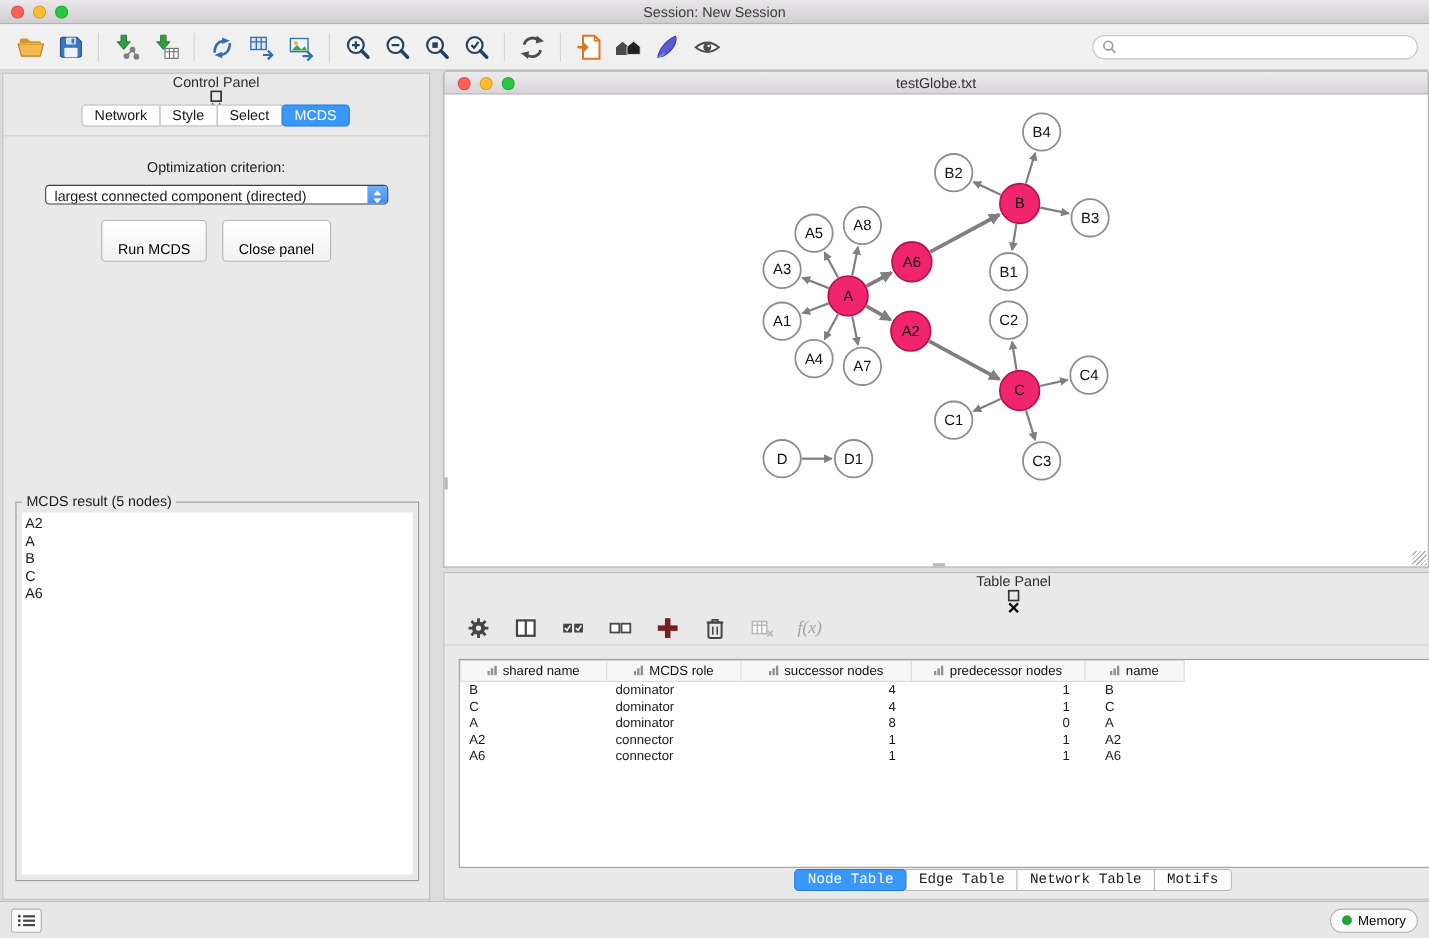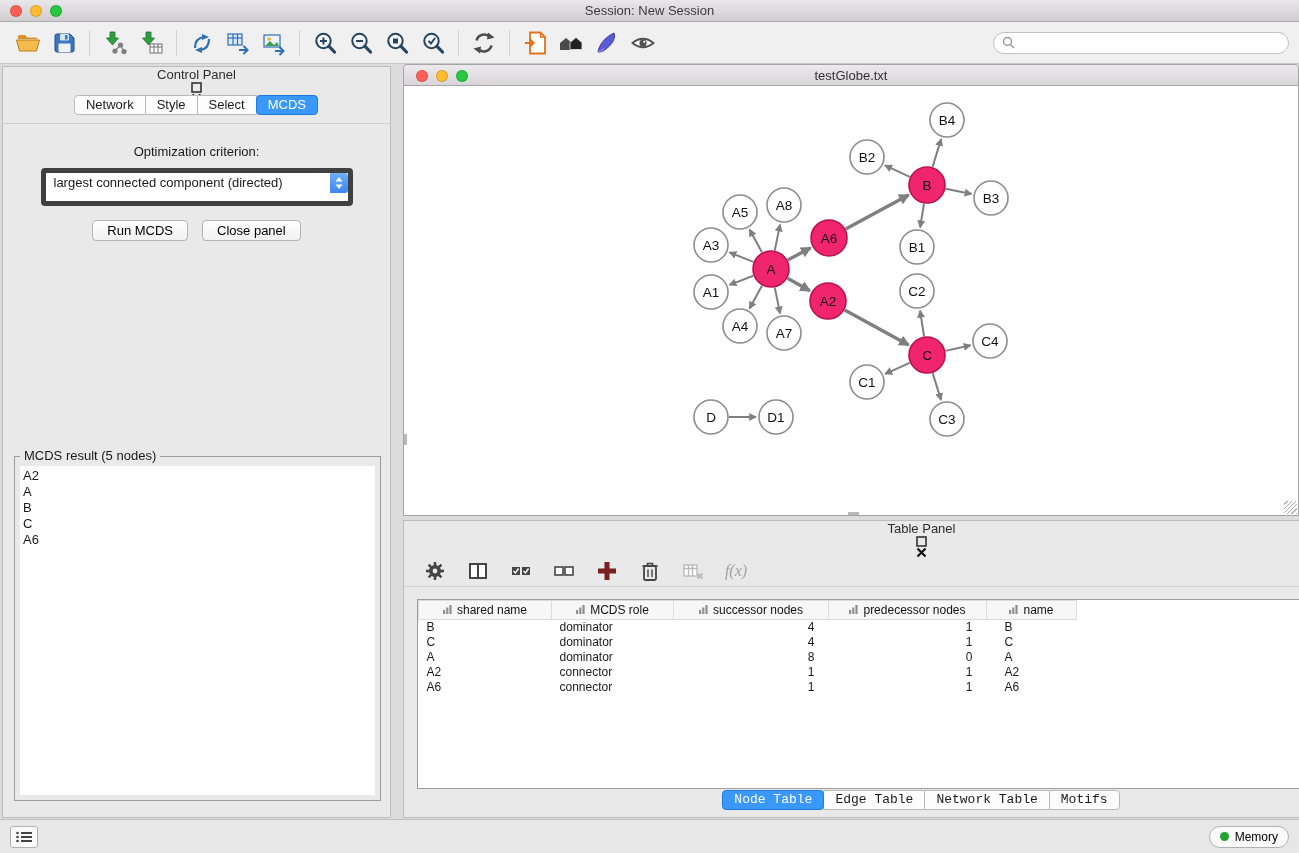--- a/index.html
+++ b/index.html
@@ -37,29 +37,29 @@
   .panel-ic { width:18px; height:18px; display:flex; align-items:center; justify-content:center; background:none; border:none; }
 
   .seg-row { display:flex; justify-content:center; margin-top:2px; padding-bottom:8px; border-bottom:1px solid #cfcfcf; }
   .seg-tab { background:#fdfdfd; border:1px solid #b9b9b9; padding:1px 11px; font-size:13px; height:20px;
              line-height:16px; margin-left:-1px; }
   .seg-tab:first-child { border-radius:4px 0 0 4px; }
   .seg-tab:last-child  { border-radius:0 4px 4px 0; }
   .seg-tab.active { background:#3a98fb; border-color:#1f7be0; color:#fff; border-radius:4px; position:relative; z-index:1; }
 
   .opt-label { text-align:center; margin-top:20px; font-size:13px; }
-  .dropdown { position:relative; width:312px; height:38px; margin:9px auto 0 auto; background:#fff;
-              border:5px solid #404040; border-radius:4px; line-height:20px; padding-left:8px; font-size:13px;
+  .dropdown { position:relative; width:312px; height:18px; margin:9px auto 0 auto; background:#fff;
+              border:1px solid #404040; border-radius:4px; line-height:20px; padding-left:8px; font-size:13px;
               white-space:nowrap; overflow:hidden; }
   .dropdown .stepper { position:absolute; right:0; top:0; width:18px; height:20px;
               background:linear-gradient(#6fb0f8,#3c86ef); border-radius:0 3px 3px 0;
               display:flex; align-items:center; justify-content:center; }
   .btn-row { display:flex; justify-content:center; gap:14px; margin-top:14px; }
   .pushbtn { background:linear-gradient(#ffffff,#f1f1f1); border:1px solid #b5b5b5; border-radius:4px;
-             font-size:13px; padding:2px 14px; height:21px; font-family:"Liberation Sans", sans-serif; }
+             font-size:13px; padding:18px 14px; height:21px; font-family:"Liberation Sans", sans-serif; }
 
   .groupbox { position:absolute; left:11px; right:9px; top:389px; bottom:16px; border:1px solid #9c9c9c; }
   .groupbox .gtitle { position:absolute; top:-9px; left:5px; background:#e9e9e9; padding:0 4px; font-size:13px; }
   .result-list { position:absolute; left:5px; right:5px; top:9px; bottom:5px; background:#fff; overflow:hidden;
                  padding:2px 3px; }
   .result-item { font-size:13px; line-height:16px; }
 
   
   .network-window { position:absolute; left:403px; top:64px; width:896px; height:536px; }
   .nw-titlebar { height:22px; background:linear-gradient(#eceaec,#d8d6d8); border:1px solid #a5a5a5;

